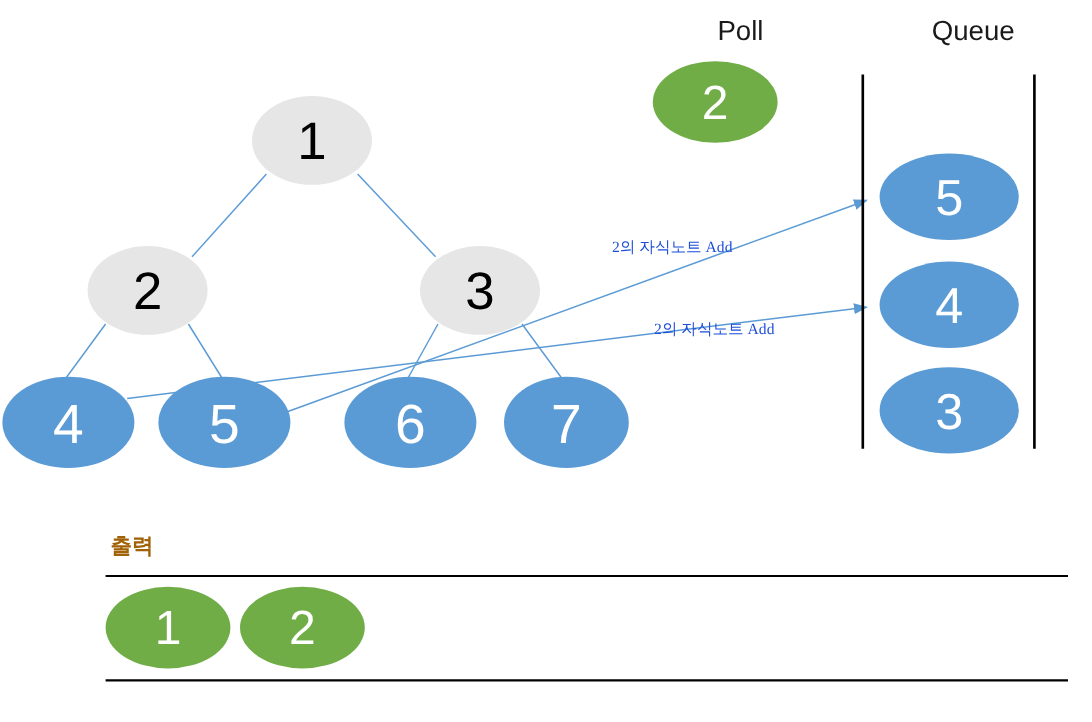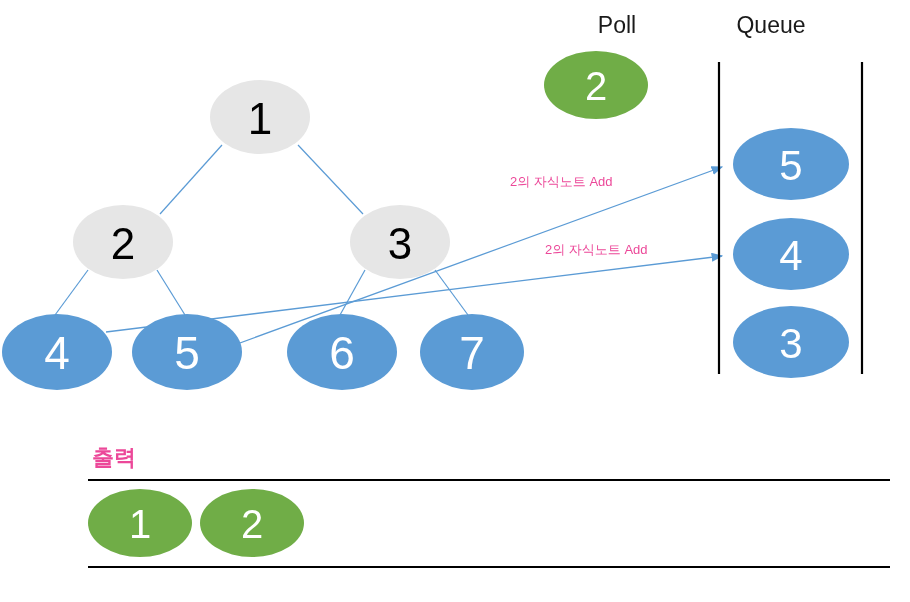--- a/index.html
+++ b/index.html
@@ -40,34 +40,35 @@
     color: #1a1a1a;
     white-space: nowrap;
     z-index: 3;
     margin-left: 21px;
   }
   .heading.centered { transform: translateX(-50%); }
 
   .section-label {
     position: absolute;
     font-family: "Liberation Sans", "DejaVu Sans", sans-serif;
-    font-size: 22px;
+    font-size: 18px;
     font-weight: bold;
-    color: #ec4899;
+    color: #a16207;
     white-space: nowrap;
     z-index: 3;
   }
 
   .edge-label {
     position: absolute;
-    font-family: Liberation Sans, sans-serif;
+    font-family: Liberation Serif, serif;
     font-size: 13px;
-    color: #ec4899;
+    color: #1d4ed8;
     white-space: nowrap;
     z-index: 3;
+    margin-top: 24px;
   }
 </style>
 </head>
 <body>
 
 <div id="canvas">
 
   <svg class="layer edges" viewBox="0 0 910 602">
     <defs>
       <marker id="arrowhead" markerWidth="9" markerHeight="7" refX="8" refY="3.5" orient="auto">
@@ -153,19 +154,19 @@
           <text x="140" y="524" font-size="40" fill="#FFFFFF" class="node-text">1</text>
         </g>
         <g>
           <ellipse cx="252" cy="523" rx="52" ry="34" fill="#70AD47"></ellipse>
           <text x="252" y="524" font-size="40" fill="#FFFFFF" class="node-text">2</text>
         </g>
       </g>
   </svg>
 
   <div class="heading centered" id="poll-title" style="left: 596px; top: 12px;">Poll</div>
-  <div class="heading centered" id="queue-title" style="left: 750px; top: 12px; text-align: right;">Queue</div>
+  <div class="heading centered" id="queue-title" style="left: 790px; top: 12px; text-align: right;">Queue</div>
   <div class="section-label" id="output-title" style="left: 92px; top: 443px;">출력</div>
 
   <div class="edge-label" id="arrow-label-0" style="left: 510px; top: 173px;">2의 자식노트 Add</div>
   <div class="edge-label" id="arrow-label-1" style="left: 545px; top: 241px;">2의 자식노트 Add</div>
 
 </div>
 
 </body></html>

